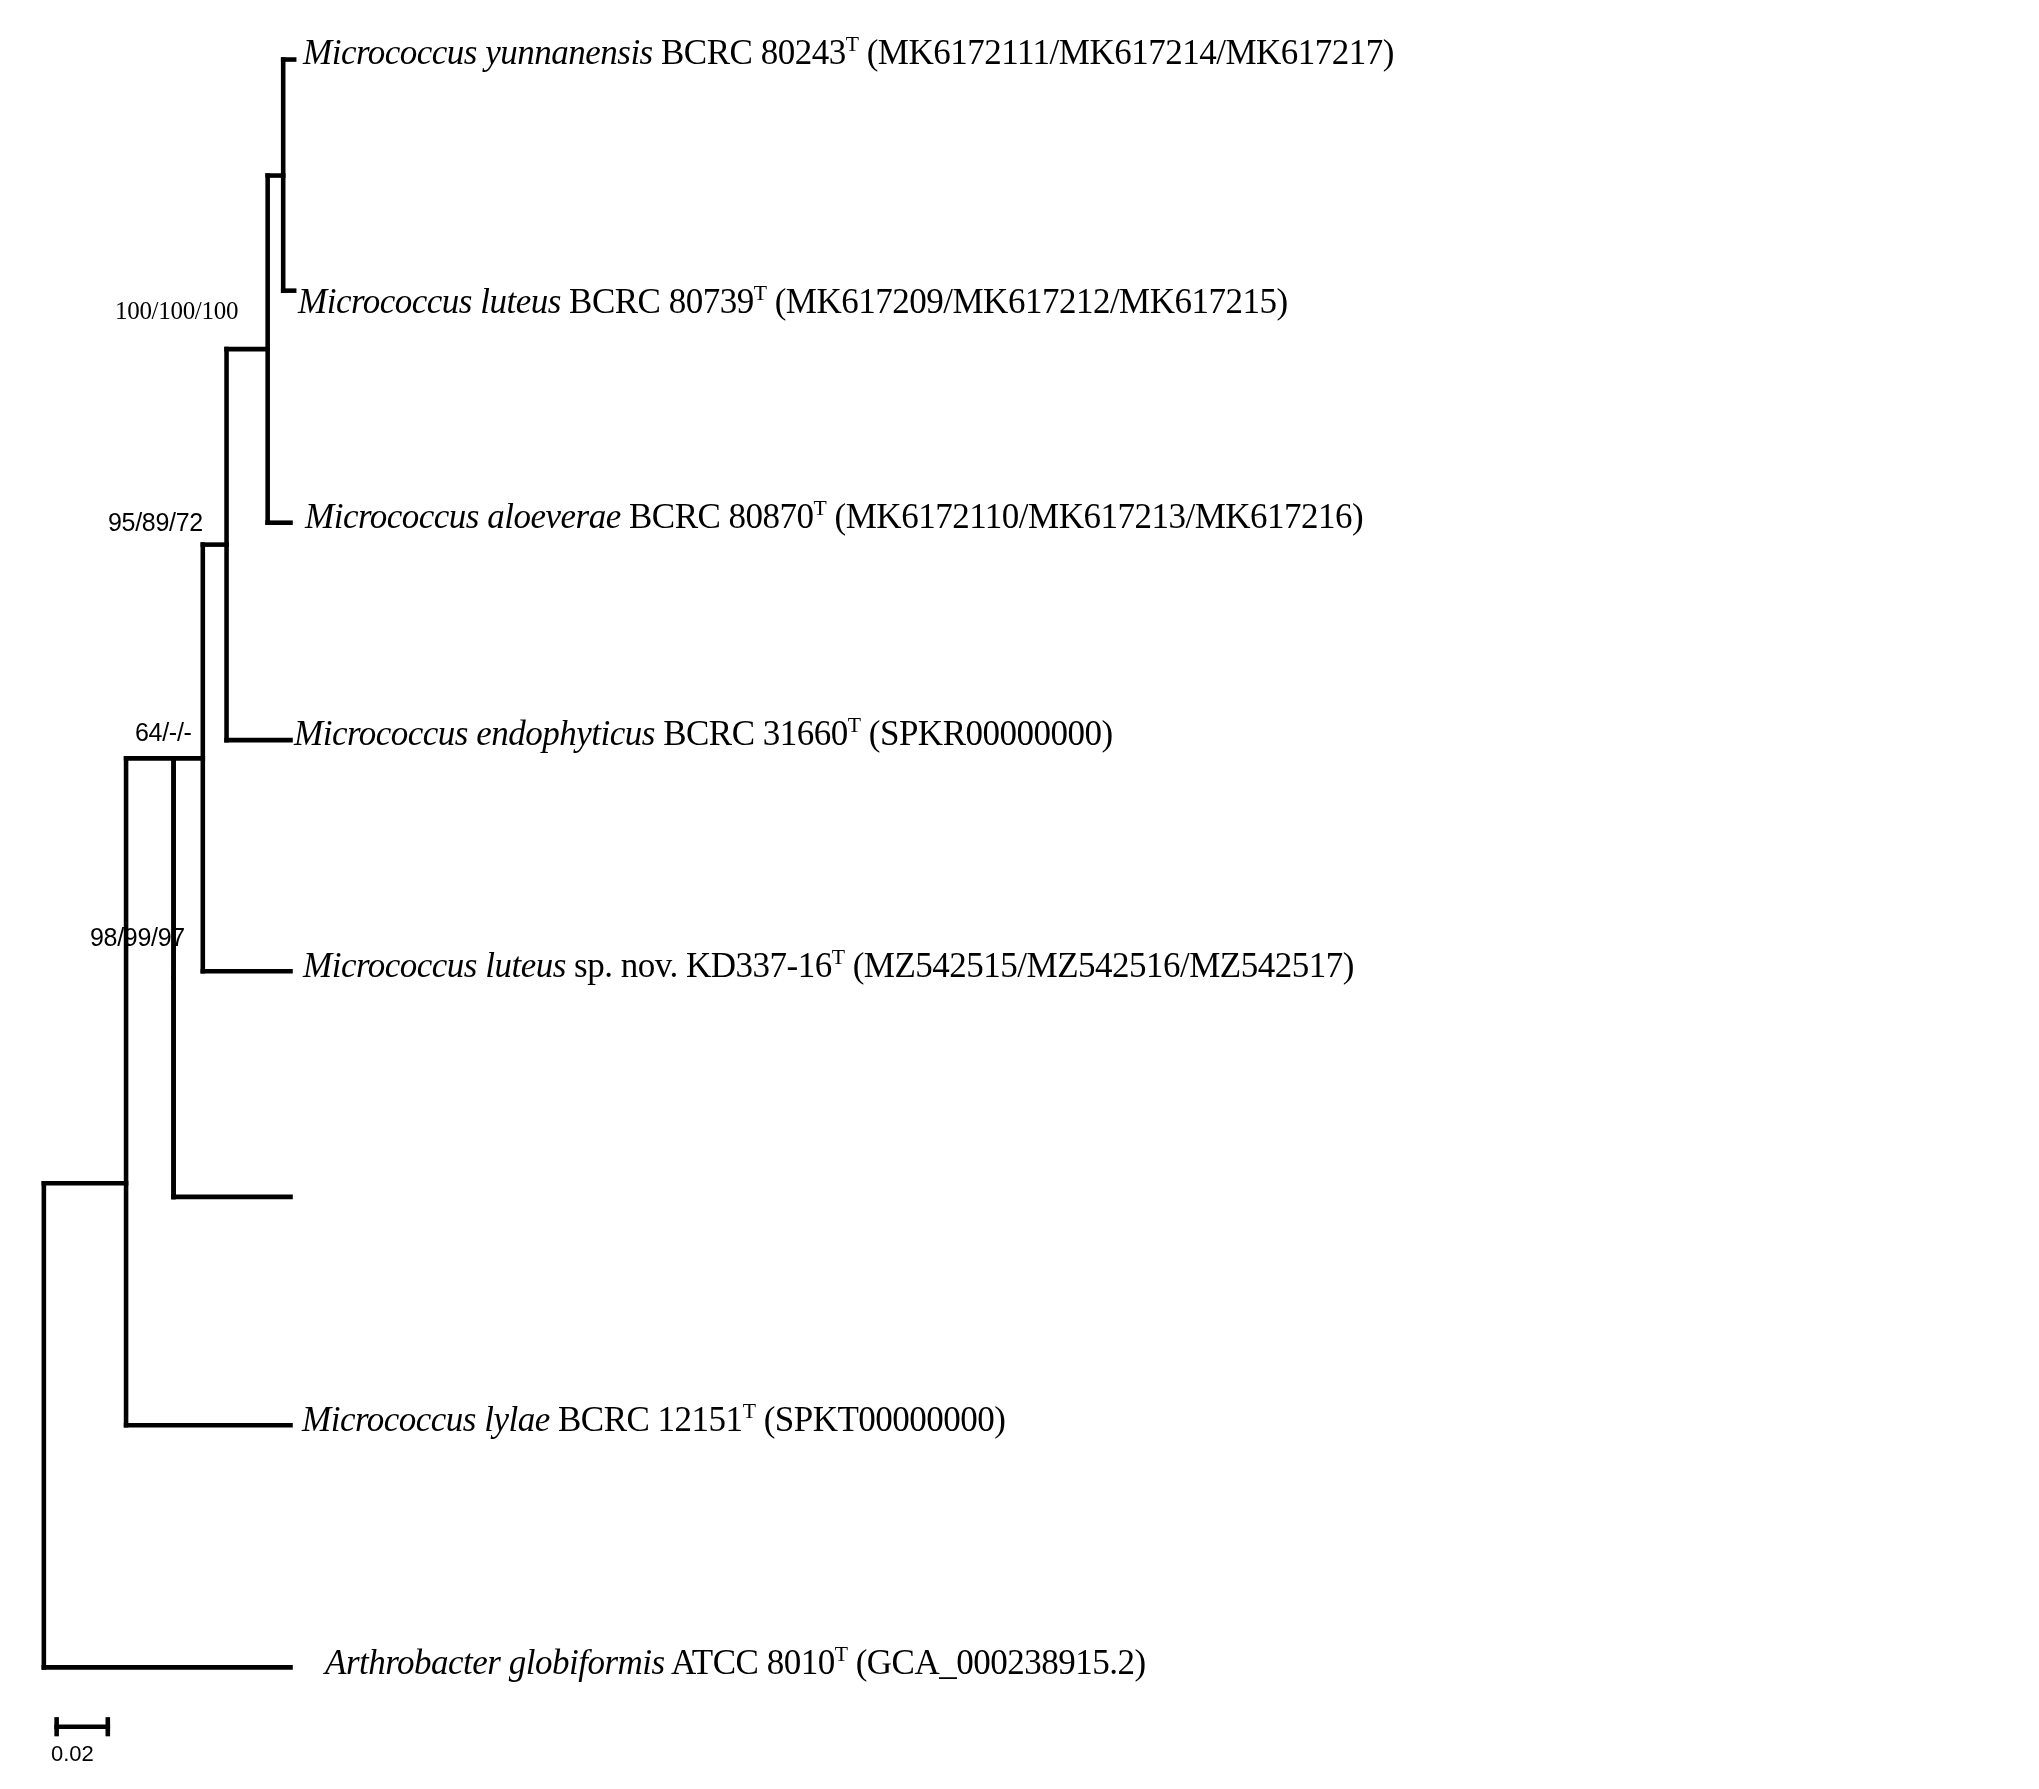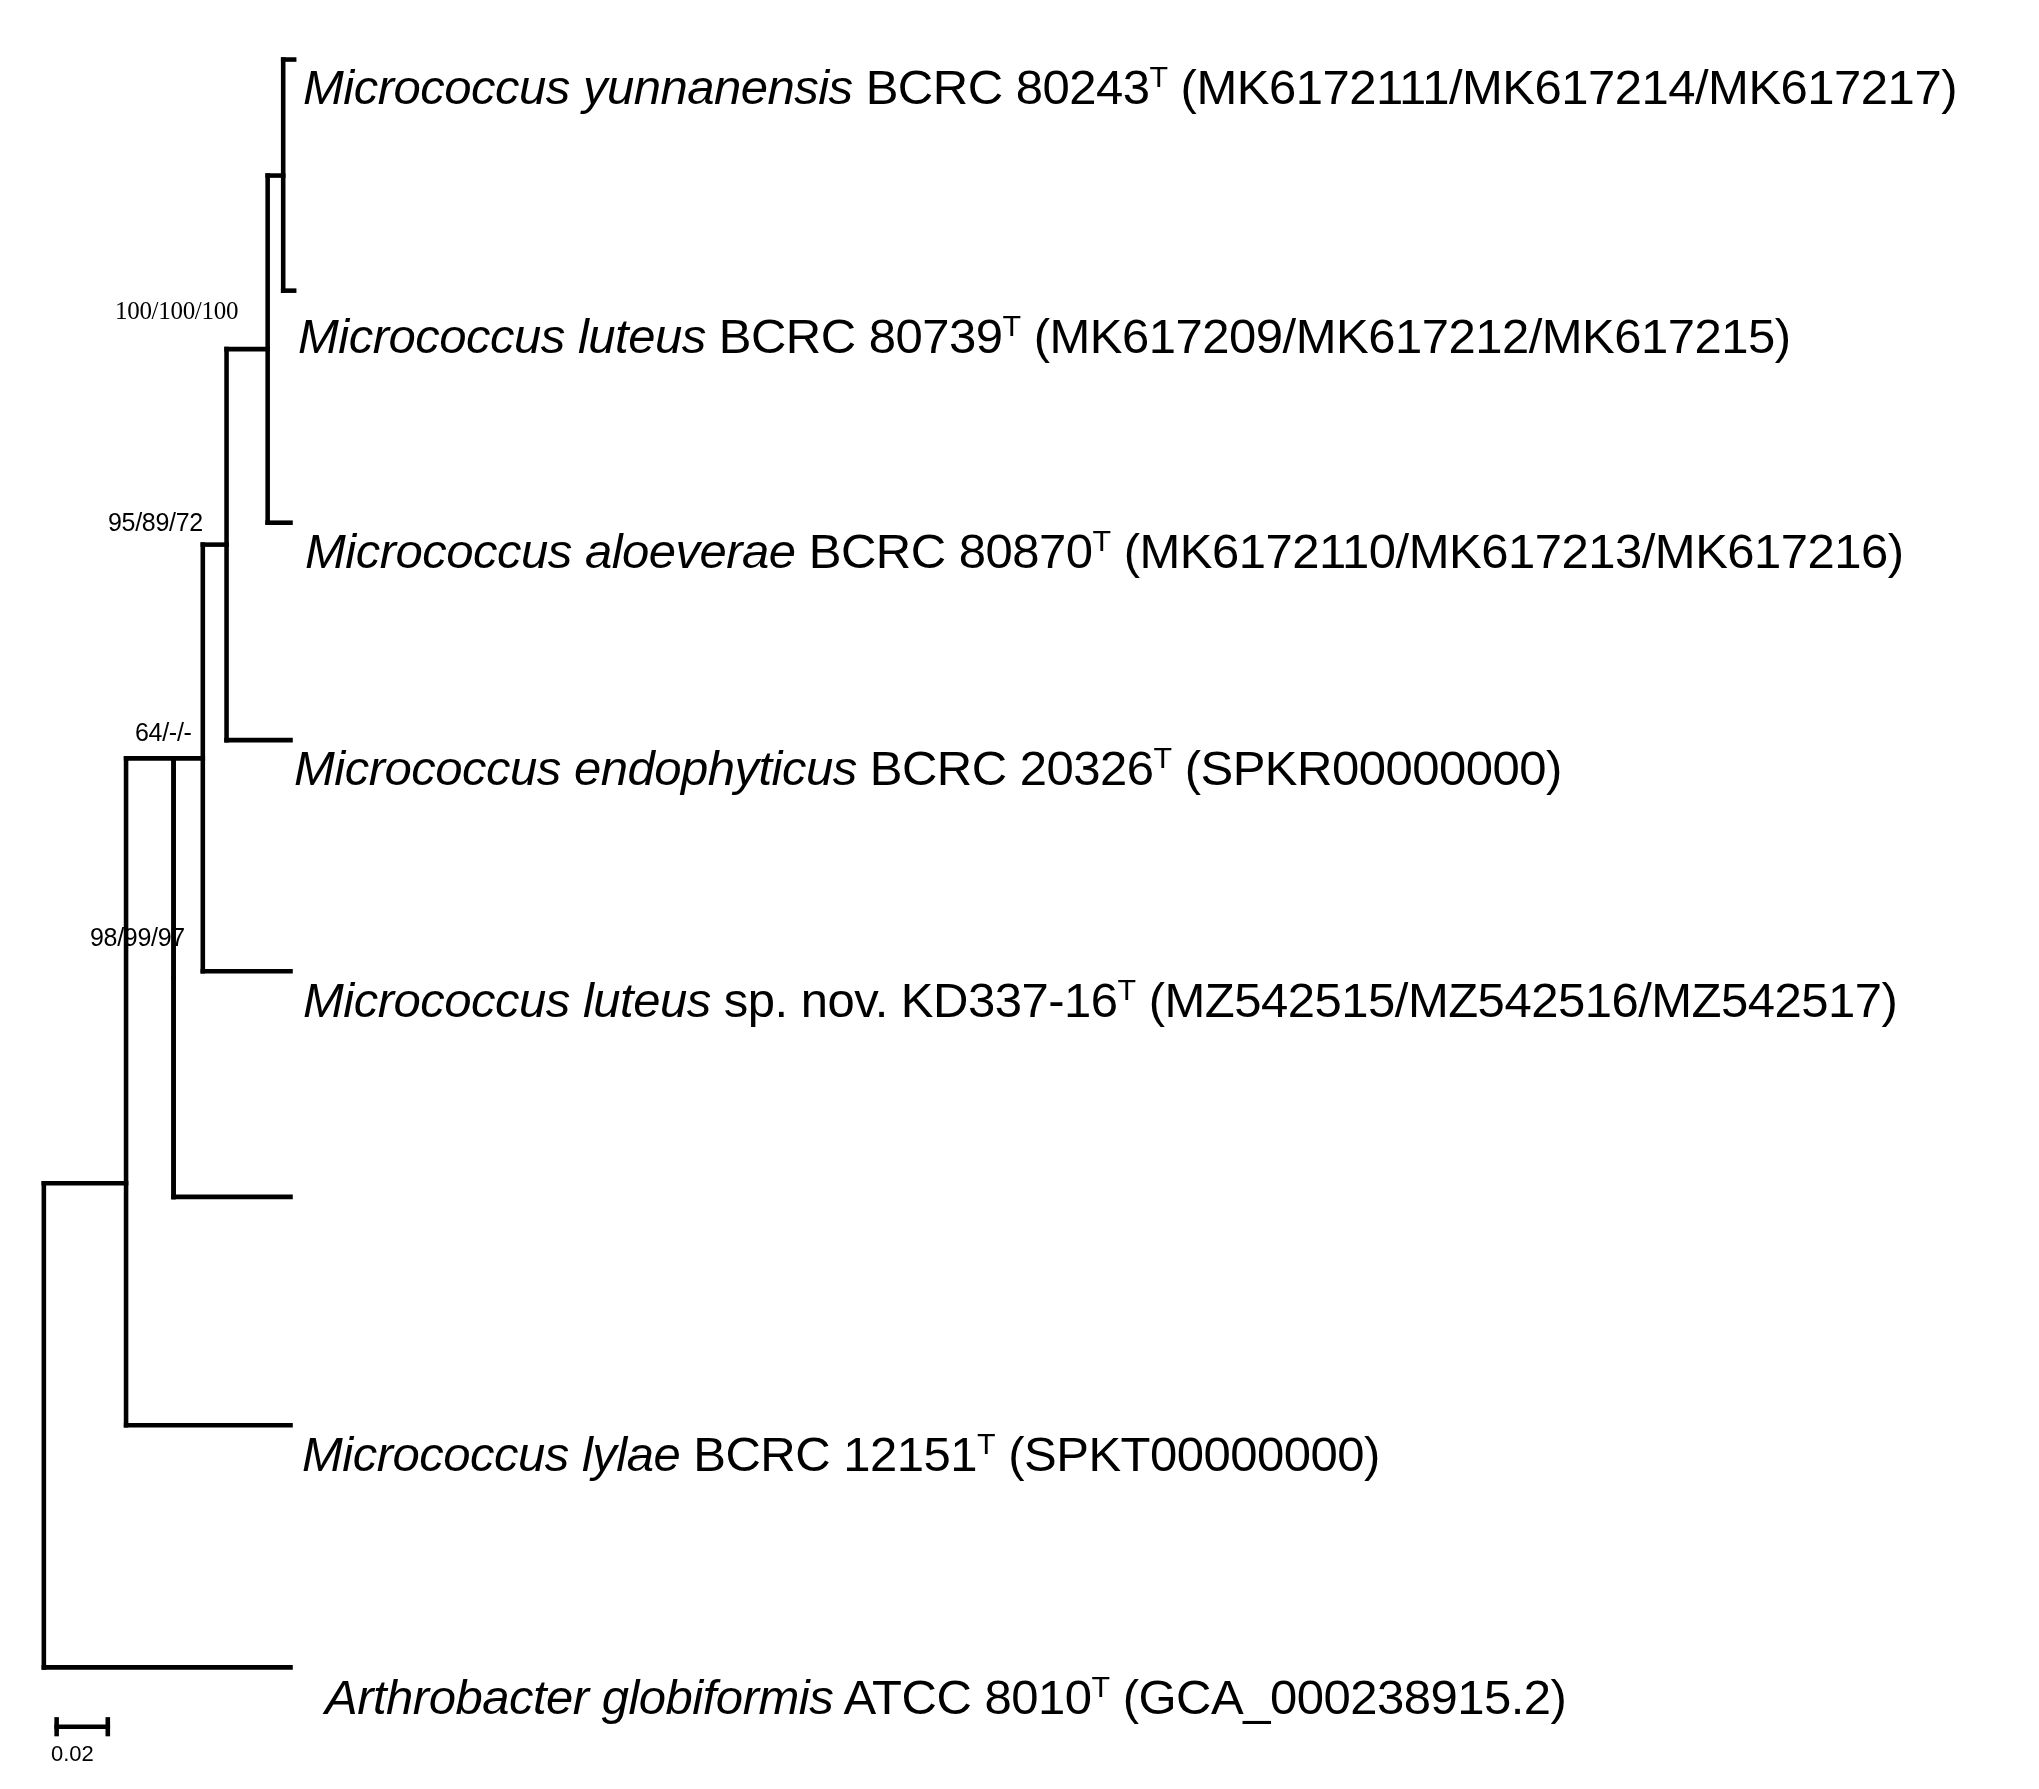--- a/index.html
+++ b/index.html
@@ -19,25 +19,24 @@
     position: absolute;
     left: 0;
     top: 0;
     width: 2039px;
     height: 1789px;
   }
   .taxon-label {
     position: absolute;
     white-space: nowrap;
     color: #000000;
-    font-family: Liberation Sans, sans-serif;
-    font-size: 49px;
+    font-family: Liberation Serif, serif;
+    font-size: 35px;
     line-height: 1;
     letter-spacing: -0.5px;
-    margin-top: 28px;
   }
   .taxon-label .sp {
     font-style: italic;
   }
   .taxon-label sup {
     font-size: 0.62em;
     vertical-align: super;
     line-height: 0;
   }
   .support-label {
@@ -102,21 +101,21 @@
       <path d="M 118 1882 L 118 1898"></path>
     </g>
   </svg>
 
   <div class="taxon-label" style="left:303px; top:35px;"><span class="sp">Micrococcus yunnanensis</span> <span>BCRC 80243</span><sup>T</sup> <span>(MK6172111/MK617214/MK617217)</span></div>
 
   <div class="taxon-label" style="left:298px; top:284px;"><span class="sp">Micrococcus luteus</span> <span>BCRC 80739</span><sup>T</sup> <span>(MK617209/MK617212/MK617215)</span></div>
 
   <div class="taxon-label" style="left:305px; top:499px;"><span class="sp">Micrococcus aloeverae</span> <span>BCRC 80870</span><sup>T</sup> <span>(MK6172110/MK617213/MK617216)</span></div>
 
-  <div class="taxon-label" style="left:294px; top:716px;"><span class="sp">Micrococcus endophyticus</span> <span>BCRC 20326</span><sup>T</sup> <span>(SPKR00000000)</span></div>
+  <div class="taxon-label" style="left:294px; top:716px;"><span class="sp">Micrococcus endophyticus</span> <span>BCRC 31660</span><sup>T</sup> <span>(SPKR00000000)</span></div>
 
   <div class="taxon-label" style="left:303px; top:948px;"><span class="sp">Micrococcus luteus</span> <span>sp. nov. KD337-16</span><sup>T</sup> <span>(MZ542515/MZ542516/MZ542517)</span></div>
 
 
   <div class="taxon-label" style="left:302px; top:1402px;"><span class="sp">Micrococcus lylae</span> <span>BCRC 12151</span><sup>T</sup> <span>(SPKT00000000)</span></div>
 
   <div class="taxon-label" style="left:325px; top:1645px;text-align:right;"><span class="sp">Arthrobacter globiformis</span> <span>ATCC 8010</span><sup>T</sup> <span>(GCA_000238915.2)</span></div>
 
   <div class="support-label" style="left:115px; top:298px;font-family:Liberation Serif, serif;">100/100/100</div>
   <div class="support-label" style="left:108px; top:510px;">95/89/72</div>

